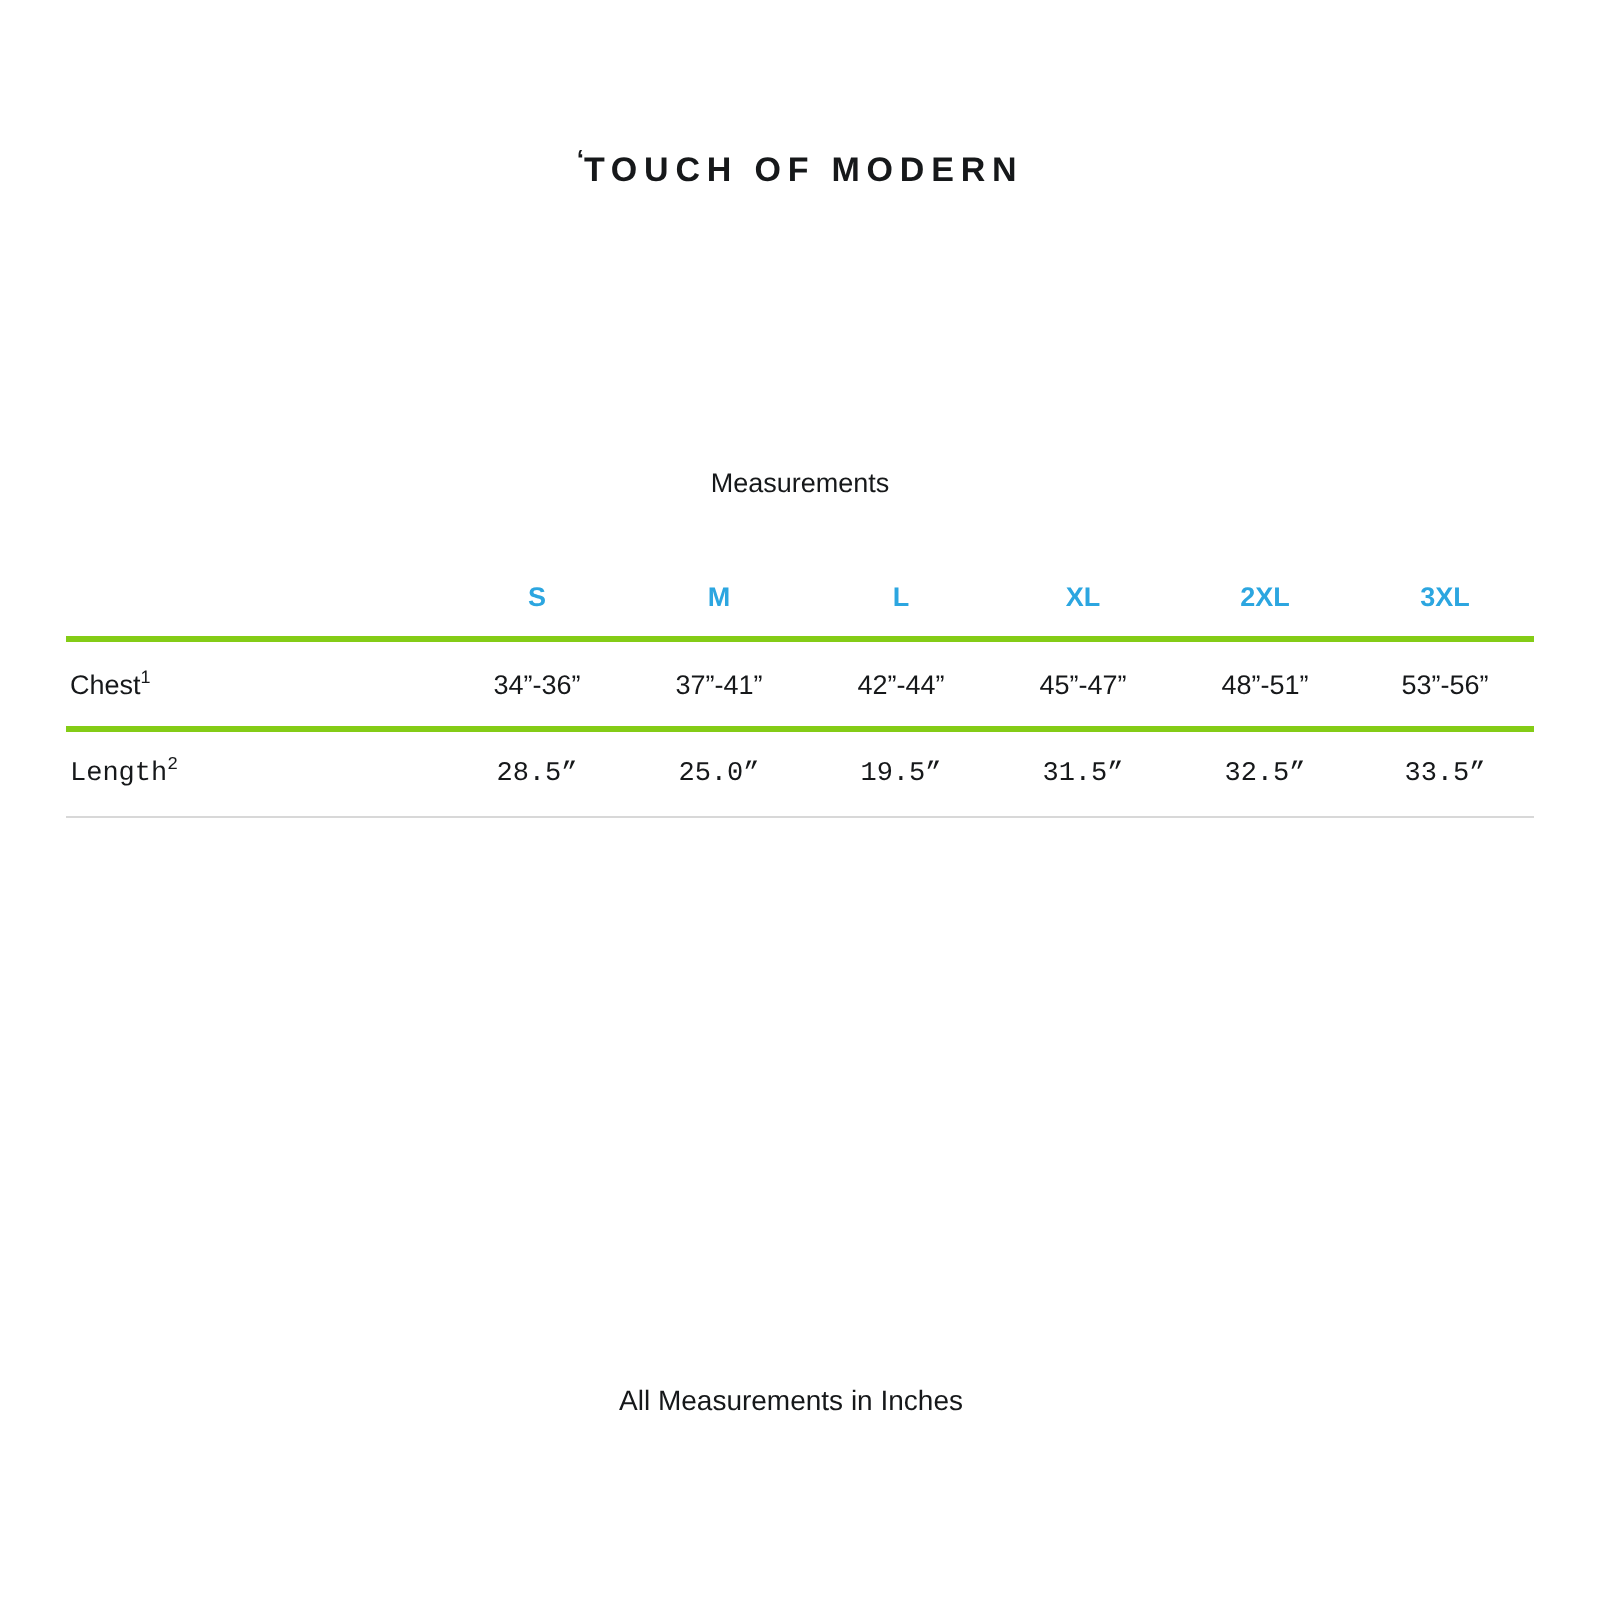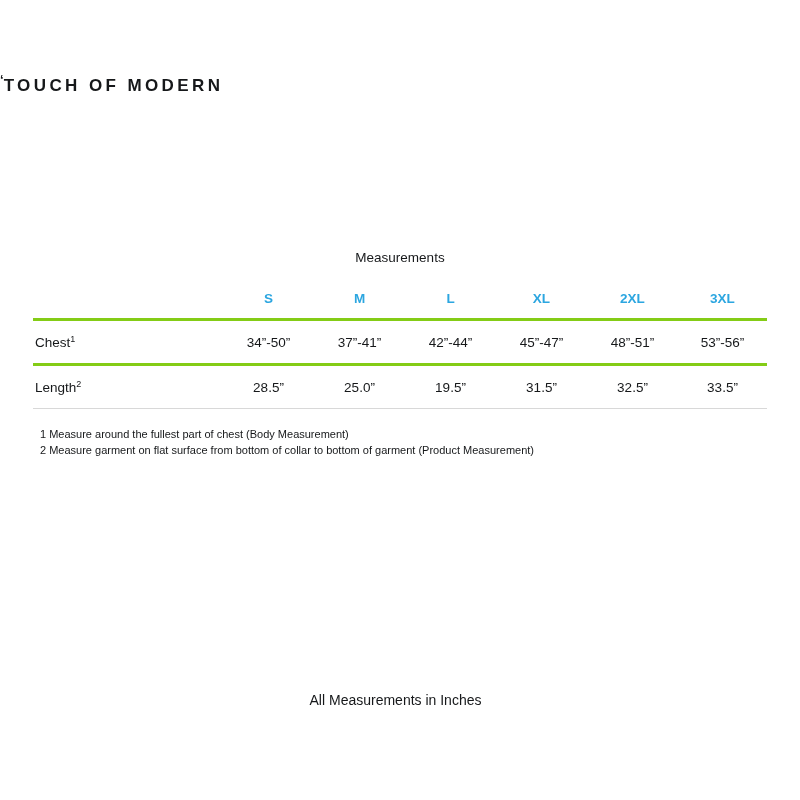--- a/index.html
+++ b/index.html
@@ -19,20 +19,21 @@
     width: 800px;
     height: 800px;
     position: relative;
     box-sizing: border-box;
   }
   .brand {
     position: absolute;
     top: 72px;
     left: 0;
     width: 800px;
+    text-align: center;
     font-size: 17px;
     letter-spacing: 3.4px;
     font-weight: 700;
     color: #16181a;
     font-family: "Liberation Sans", sans-serif;
   }
   .brand .tick {
     font-size: 13px;
     vertical-align: super;
     letter-spacing: 0;
@@ -50,21 +51,20 @@
   }
   .measurements-label {
     position: absolute;
     top: 234px;
     left: 0;
     width: 800px;
     text-align: center;
     font-size: 13.5px;
     color: #16181a;
     font-weight: 400;
-    margin-top: 16px;
   }
   table.size-table {
     position: absolute;
     top: 278px;
     left: 33px;
     width: 734px;
     border-collapse: collapse;
     table-layout: fixed;
   }
   table.size-table th,
@@ -87,20 +87,21 @@
   .data-row td {
     height: 42px;
     font-size: 13.5px;
     color: #16181a;
     text-align: center;
     vertical-align: middle;
     border-top: 3px solid #84cc16;
   }
   .data-row:last-child td {
     border-bottom: 1px solid #d8d8d8;
+    font-family: Liberation Mono, monospace;
   }
   .data-row td.rowlabel {
     text-align: left;
     padding-left: 2px;
     font-weight: 400;
   }
   sup {
     font-size: 9px;
     vertical-align: super;
     line-height: 0;
@@ -146,39 +147,35 @@
         <th style="width:91px">M</th>
         <th style="width:91px">L</th>
         <th style="width:91px">XL</th>
         <th style="width:91px">2XL</th>
         <th style="width:89px">3XL</th>
       </tr>
     </thead>
     <tbody>
       <tr class="data-row">
         <td class="rowlabel"><span>Chest</span><sup>1</sup></td>
-        <td>34”-50”</td>
+        <td>34”-36”</td>
         <td>37”-41”</td>
         <td>42”-44”</td>
         <td>45”-47”</td>
         <td>48”-51”</td>
         <td>53”-56”</td>
       </tr>
       <tr class="data-row">
         <td class="rowlabel"><span>Length</span><sup>2</sup></td>
         <td>28.5”</td>
         <td>25.0”</td>
         <td>19.5”</td>
         <td>31.5”</td>
         <td>32.5”</td>
         <td>33.5”</td>
       </tr>
     </tbody>
   </table>
 
-  <div class="notes">
-    <div>1 Measure around the fullest part of chest (Body Measurement)</div>
-    <div>2 Measure garment on flat surface from bottom of collar to bottom of garment (Product Measurement)</div>
-  </div>
 
   <div class="footer-note">All Measurements in Inches</div>
 
 </div>
 
 </body></html>

